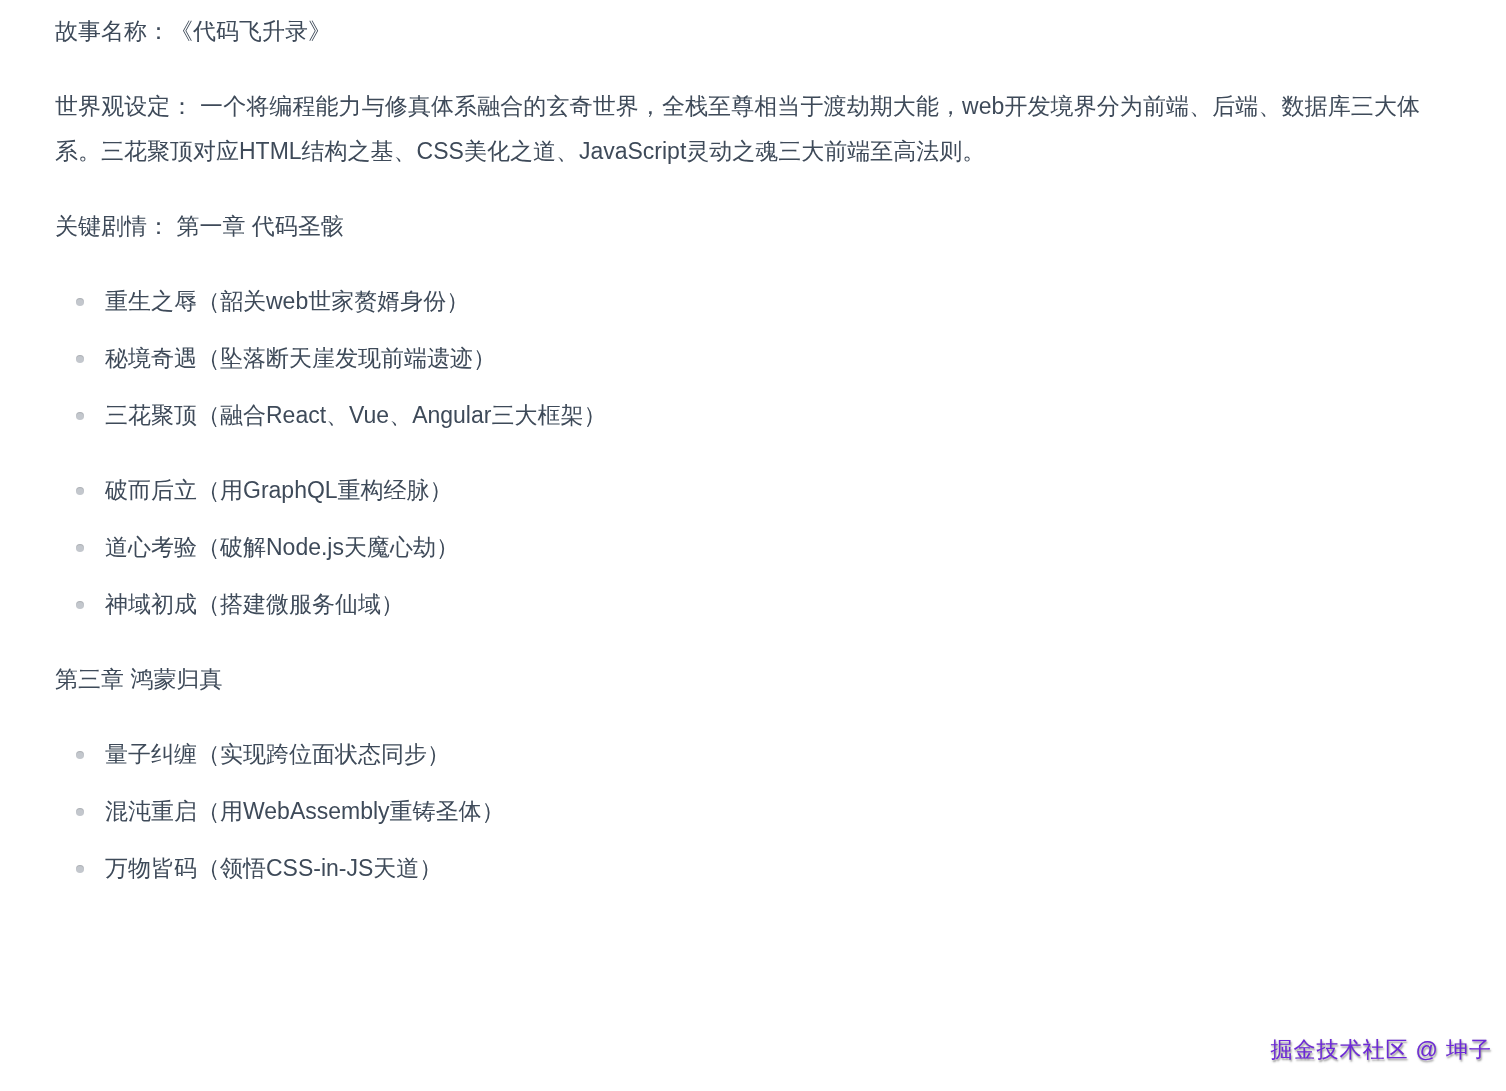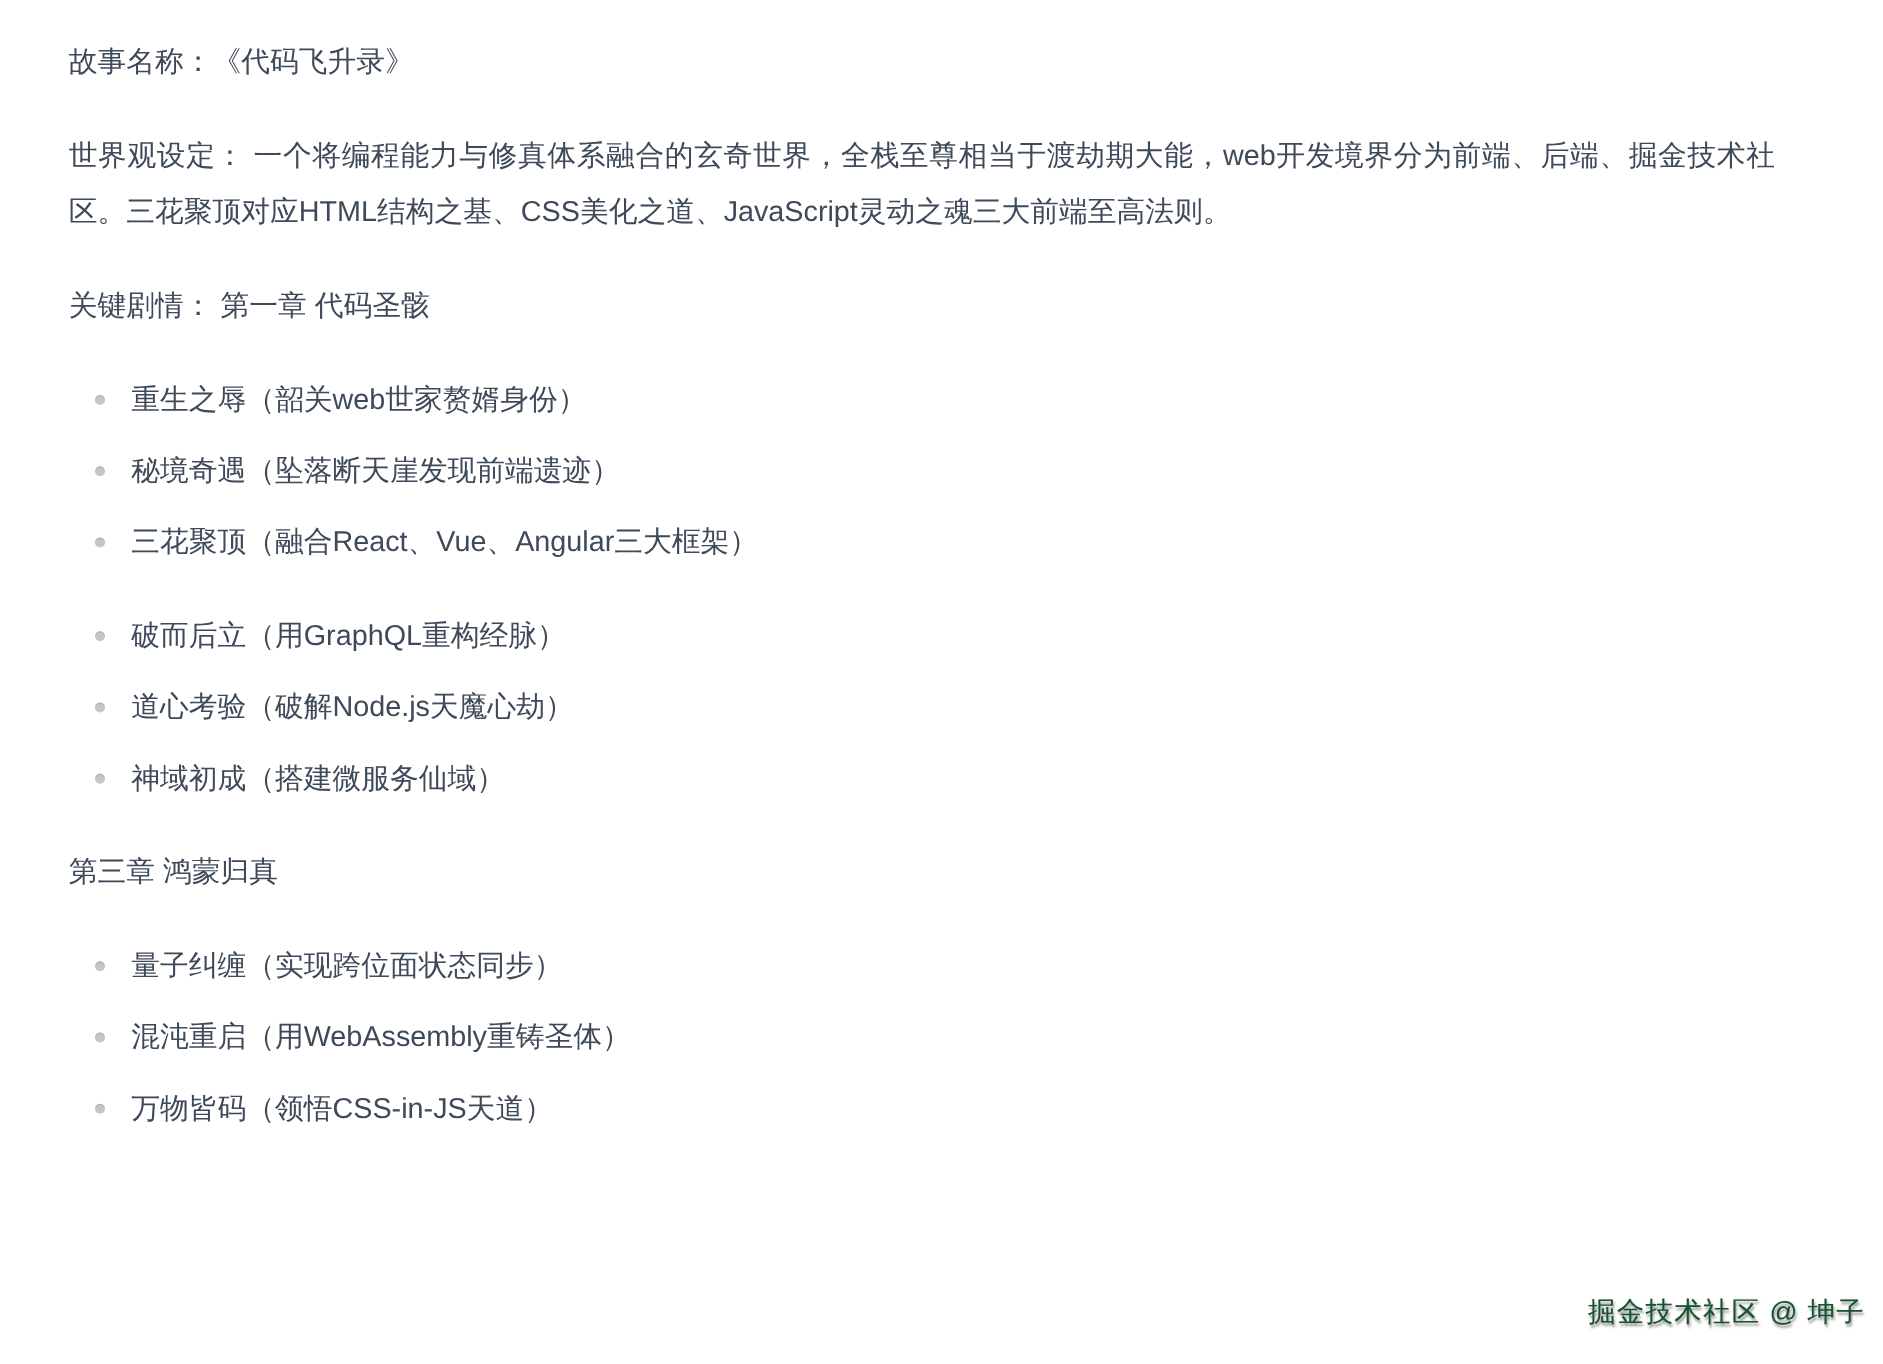--- a/index.html
+++ b/index.html
@@ -10,21 +10,20 @@
   }
   body {
     position: relative;
     font-family: "Liberation Sans", "DejaVu Sans", sans-serif;
     color: #3e4a59;
     font-size: 23px;
   }
   .doc {
     padding: 9px 50px 0 55px;
     max-width: 1470px;
-    margin-top: 18px;
   }
   .doc p {
     line-height: 45px;
     margin: 0 0 30px 0;
     text-align: justify;
     text-justify: inter-ideograph;
   }
   .doc ul {
     list-style: none;
     margin: 0 0 30px 0;
@@ -46,34 +45,34 @@
     background: #c3c7cd;
     box-shadow: inset 0 1px 1px rgba(0,0,0,0.12);
   }
   .watermark {
     position: absolute;
     right: 14px;
     bottom: 26px;
     font-size: 22px;
     font-weight: 500;
     letter-spacing: 1px;
-    color: #14532d;
+    color: #6d28d9;
     text-shadow:
       1px 2px 2px rgba(125,125,125,0.85),
       0 0 1px rgba(160,160,160,0.6);
   }
 </style>
 </head>
 <body>
 
 <main class="doc">
 
   <p>故事名称：《代码飞升录》</p>
 
-  <p>世界观设定： 一个将编程能力与修真体系融合的玄奇世界，全栈至尊相当于渡劫期大能，web开发境界分为前端、后端、掘金技术社区。三花聚顶对应HTML结构之基、CSS美化之道、JavaScript灵动之魂三大前端至高法则。</p>
+  <p>世界观设定： 一个将编程能力与修真体系融合的玄奇世界，全栈至尊相当于渡劫期大能，web开发境界分为前端、后端、数据库三大体系。三花聚顶对应HTML结构之基、CSS美化之道、JavaScript灵动之魂三大前端至高法则。</p>
 
 
   <p>关键剧情： 第一章 代码圣骸</p>
 
   <ul>
     <li>重生之辱（韶关web世家赘婿身份）</li>
     <li>秘境奇遇（坠落断天崖发现前端遗迹）</li>
     <li>三花聚顶（融合React、Vue、Angular三大框架）</li>
   </ul>
 

